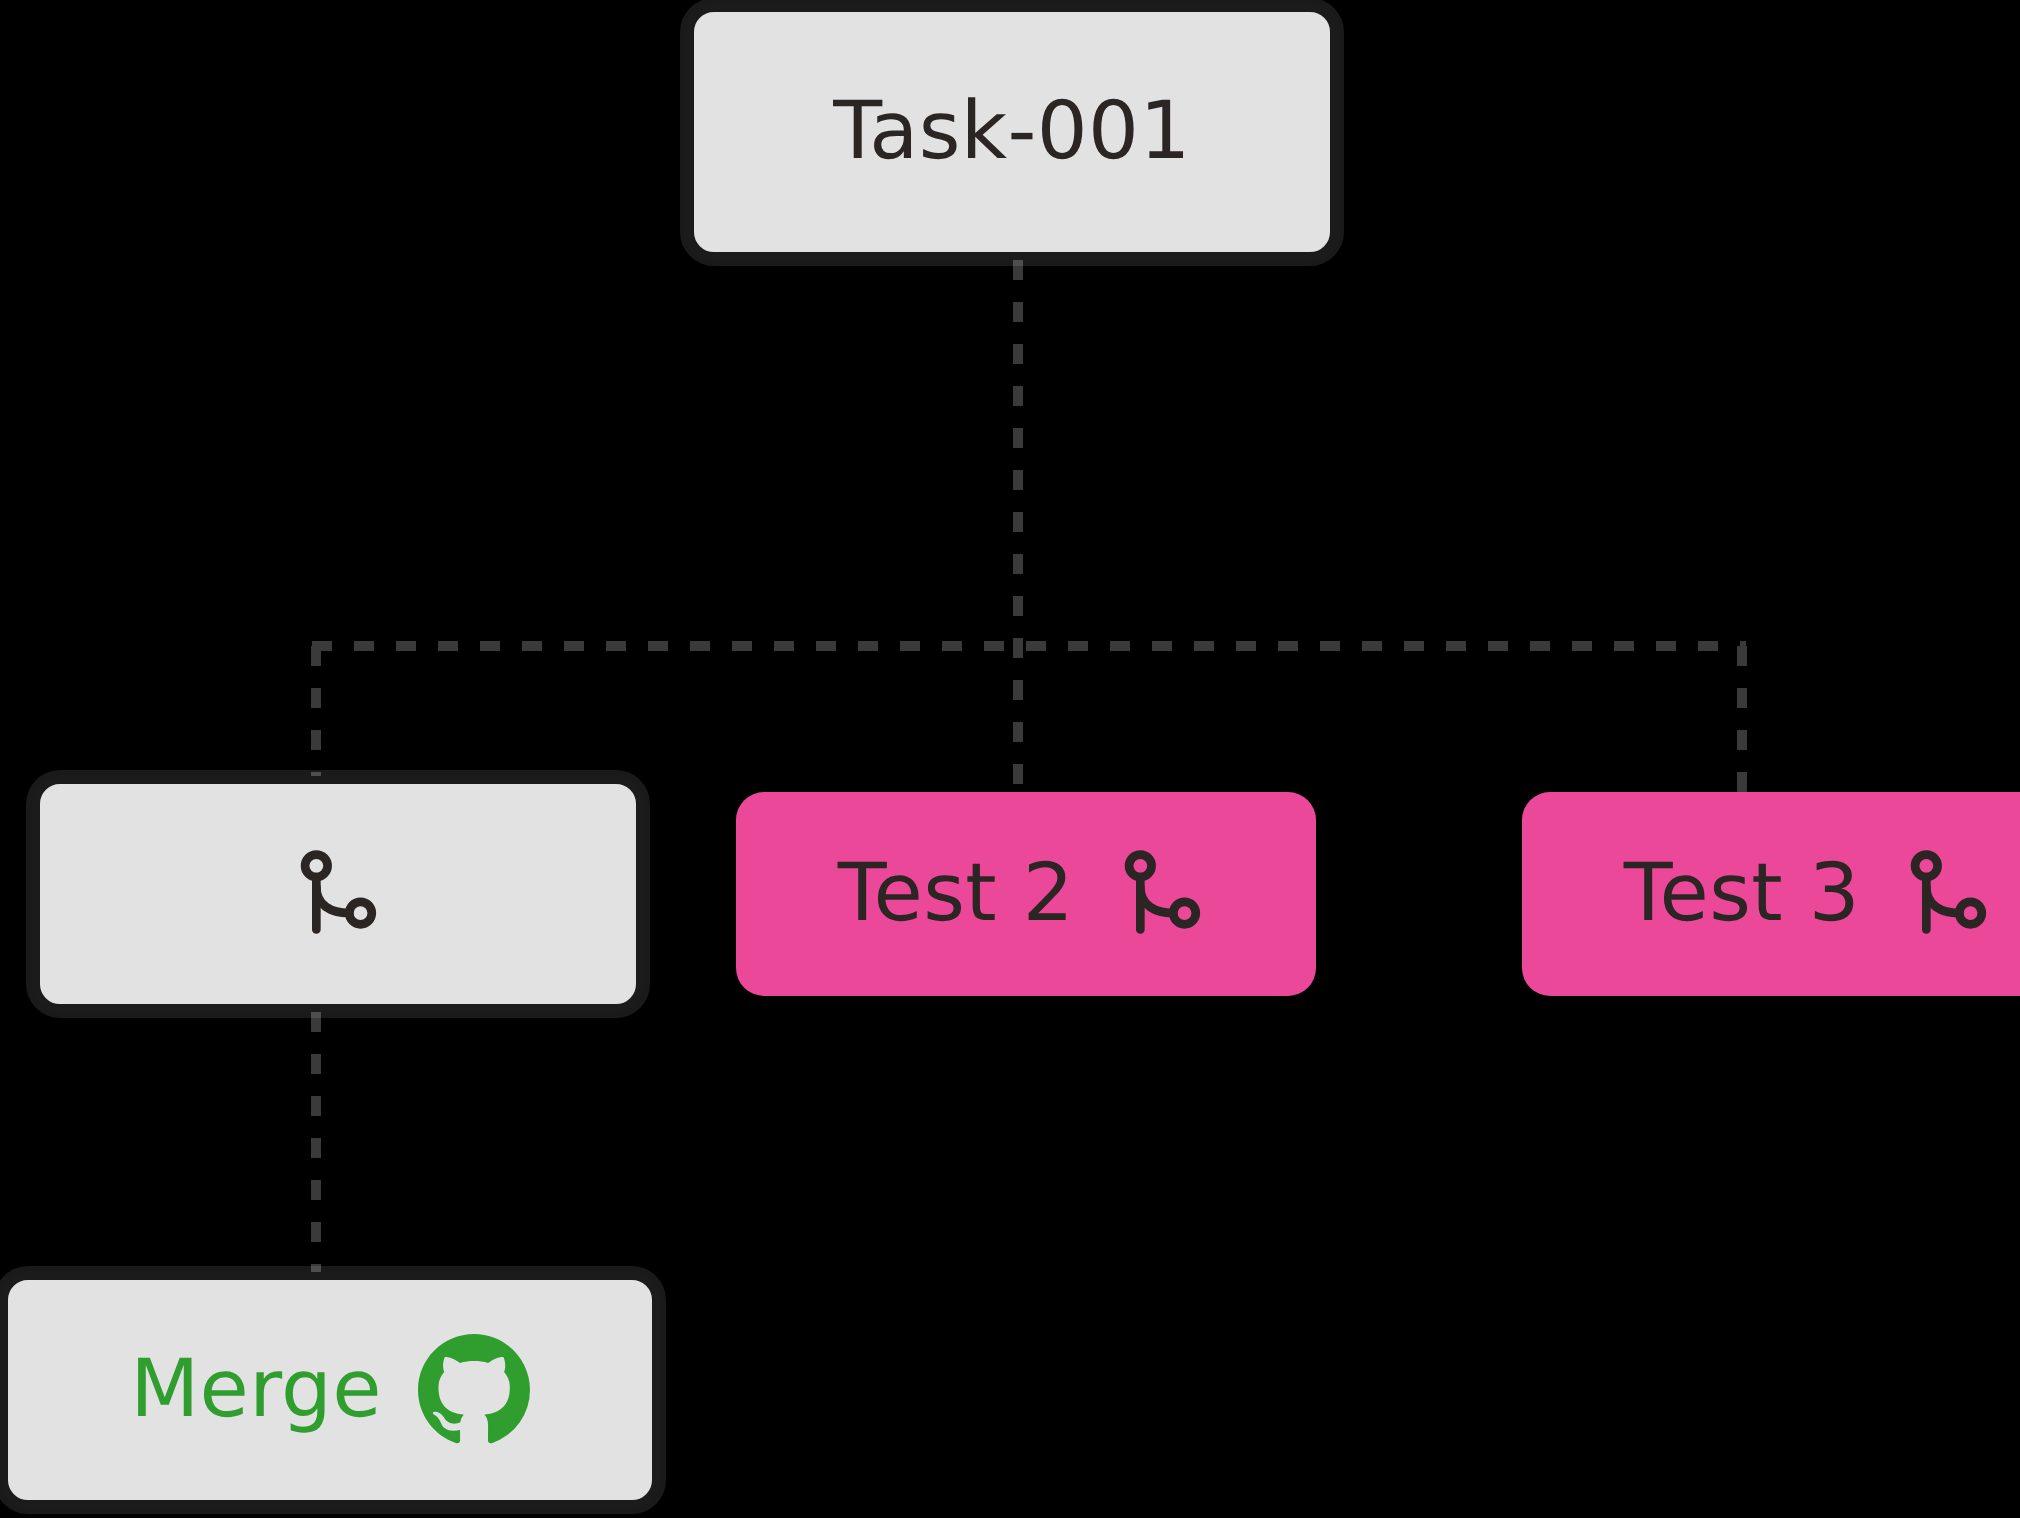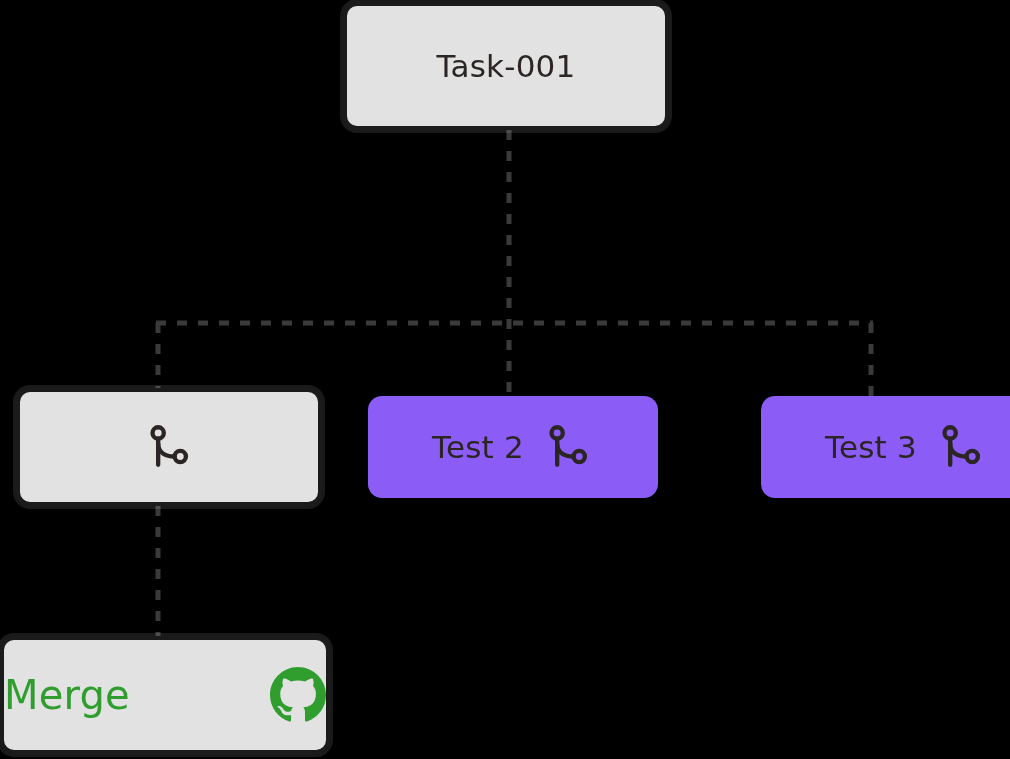--- a/index.html
+++ b/index.html
@@ -38,32 +38,32 @@
     position: absolute;
     box-sizing: border-box;
     display: flex;
     align-items: center;
     justify-content: center;
     gap: 18px;
     border-radius: 14px;
     white-space: nowrap;
   }
   .node-label {
-    font-size: 31px;
+    font-size: 40px;
     line-height: 1;
     letter-spacing: 0.2px;
   }
   .node.bordered {
     border: 4px solid #1b1b1b;
     background: #e2e2e2;
     box-shadow: 0 0 0 3px rgba(255,255,255,0.10);
   }
   .node.plain {
     border: none;
-    background: #8b5cf6;
+    background: #ec4899;
   }
   .node .node-label {
     color: #2b2523;
   }
   .node.accent .node-label {
     color: #2f9e2f;
   }
 
   .node-icon {
     display: inline-flex;
@@ -96,21 +96,20 @@
     top: 396px;
     width: 290px;
     height: 102px;
     margin-left: 41px;
   }
   #node-merge {
     left: 0px;
     top: 636px;
     width: 330px;
     height: 118px;
-    justify-content: space-between;
   }
   #node-merge .node-label {
     font-size: 40px;
   }
 </style>
 </head>
 <body>
 
 <div id="graph-canvas">
 

